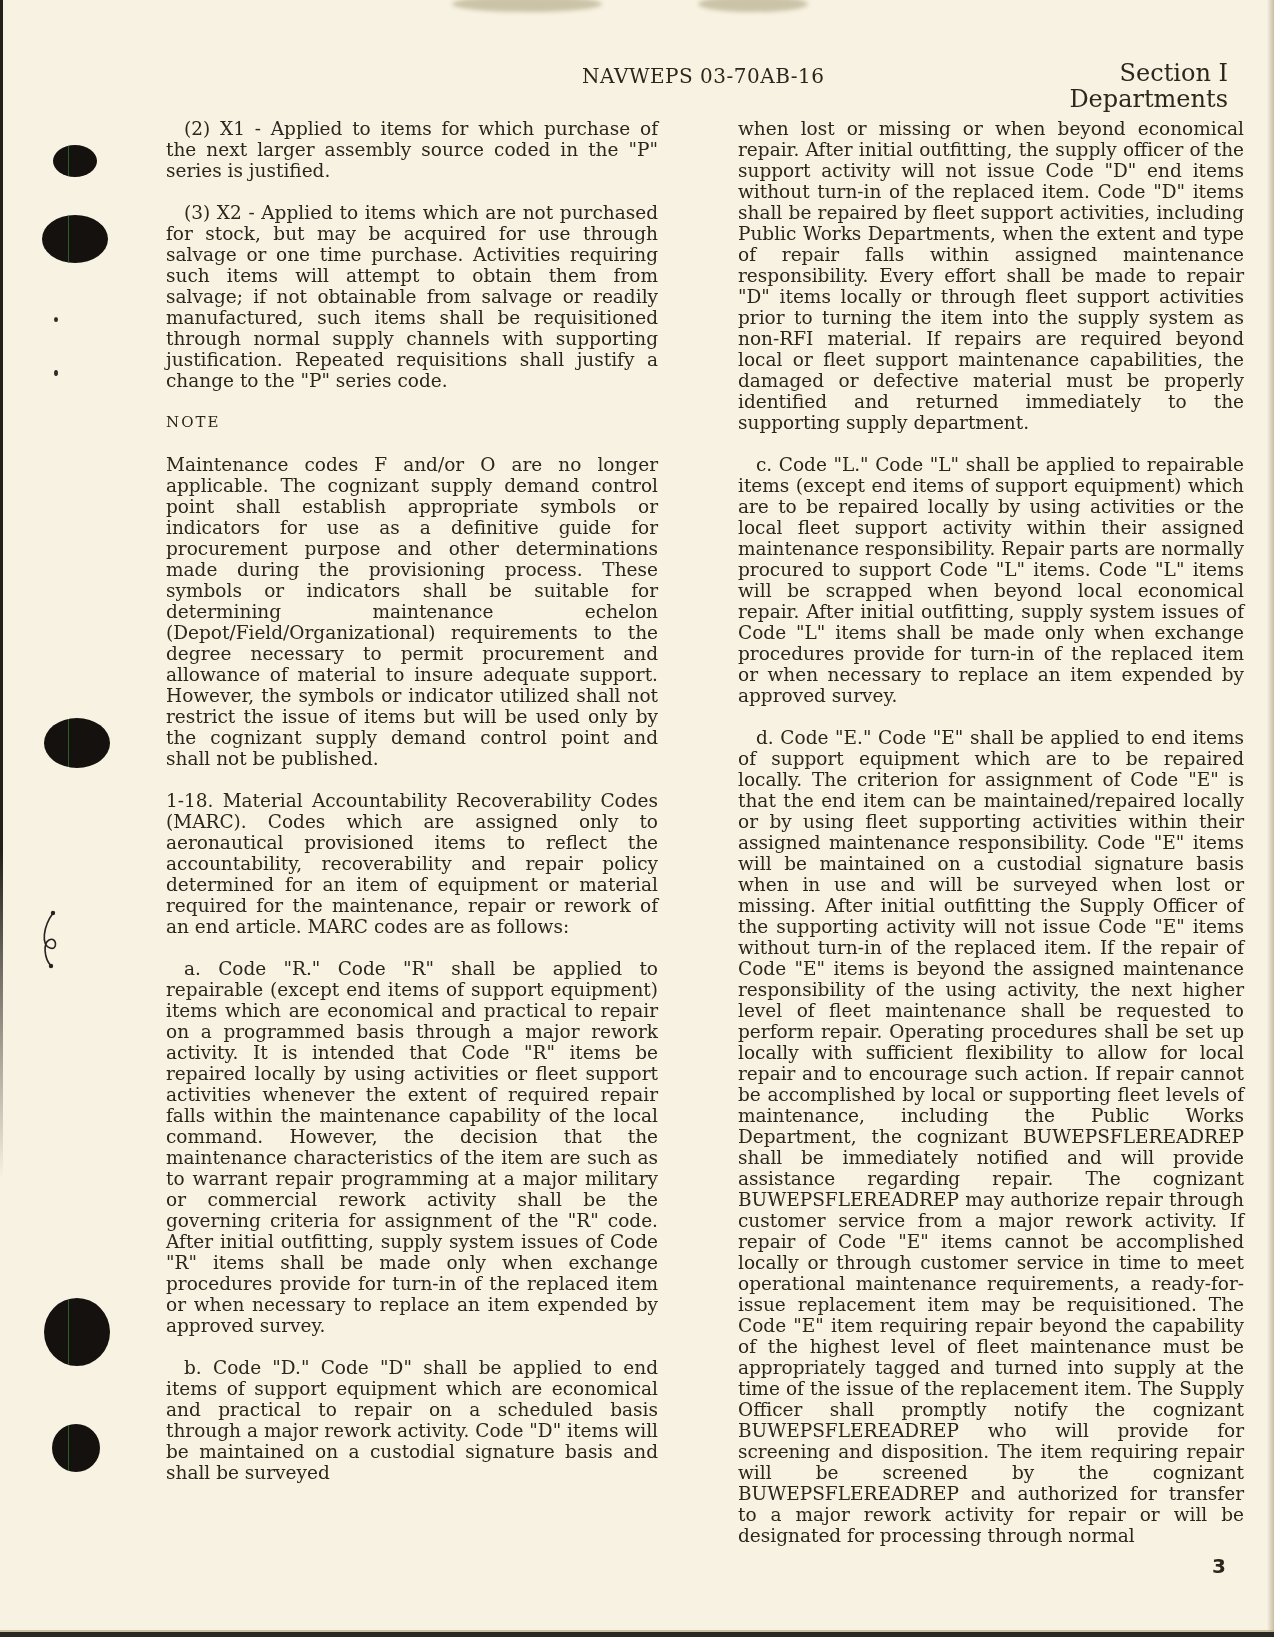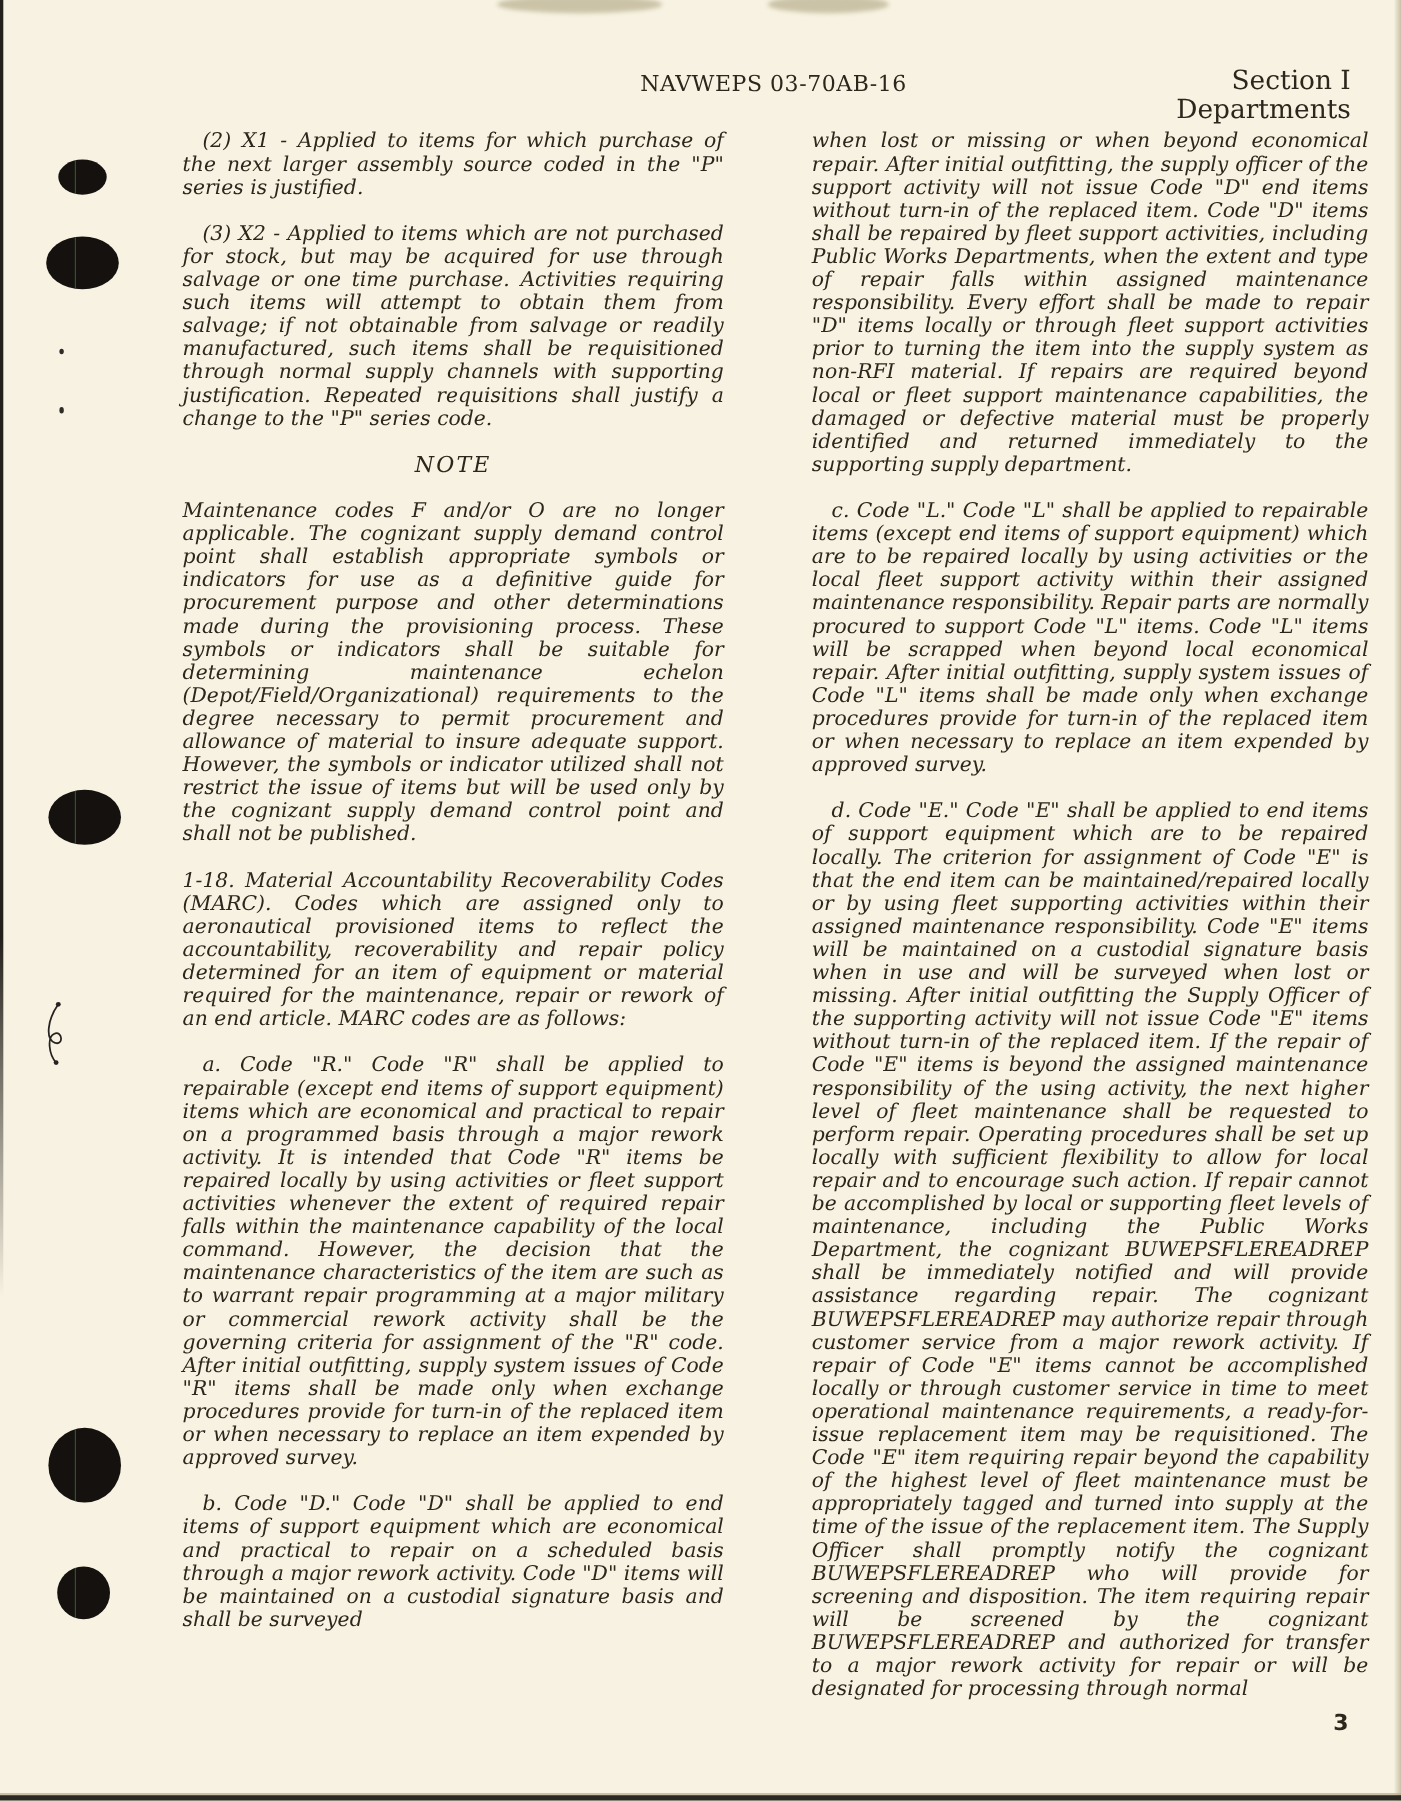--- a/index.html
+++ b/index.html
@@ -31,23 +31,23 @@
   .pen-mark{position:absolute;left:38px;top:905px;}
 
   
   .hdr-doc{position:absolute;left:582px;top:64px;font-size:20px;letter-spacing:.5px;white-space:nowrap;}
   .hdr-right{position:absolute;right:46px;top:60px;text-align:right;font-size:24px;line-height:26px;}
 
   
   .col{position:absolute;top:118px;text-align:justify;font-size:18.5px;line-height:21px;}
   .col-left{left:166px;width:492px;}
   .col-right{left:738px;width:506px;}
-  .col p{margin:0 0 21px 0;font-style:italic;}
+  .col p{margin:0 0 21px 0;}
   p.indent{text-indent:18px;}
-  .note-heading{text-align:center;letter-spacing:2px;margin:0 0 21px 0;font-size:20px;}
+  .note-heading{text-align:left;letter-spacing:2px;margin:0 0 21px 0;font-size:15px;}
   .note-body{margin-left:36px;margin-right:35px;}
 
   .page-num{position:absolute;left:1212px;top:1554px;font-size:20px;font-weight:bold;
     font-family:"DejaVu Sans", sans-serif;}
 </style>
 </head>
 <body>
 
 <div class="page">
 

